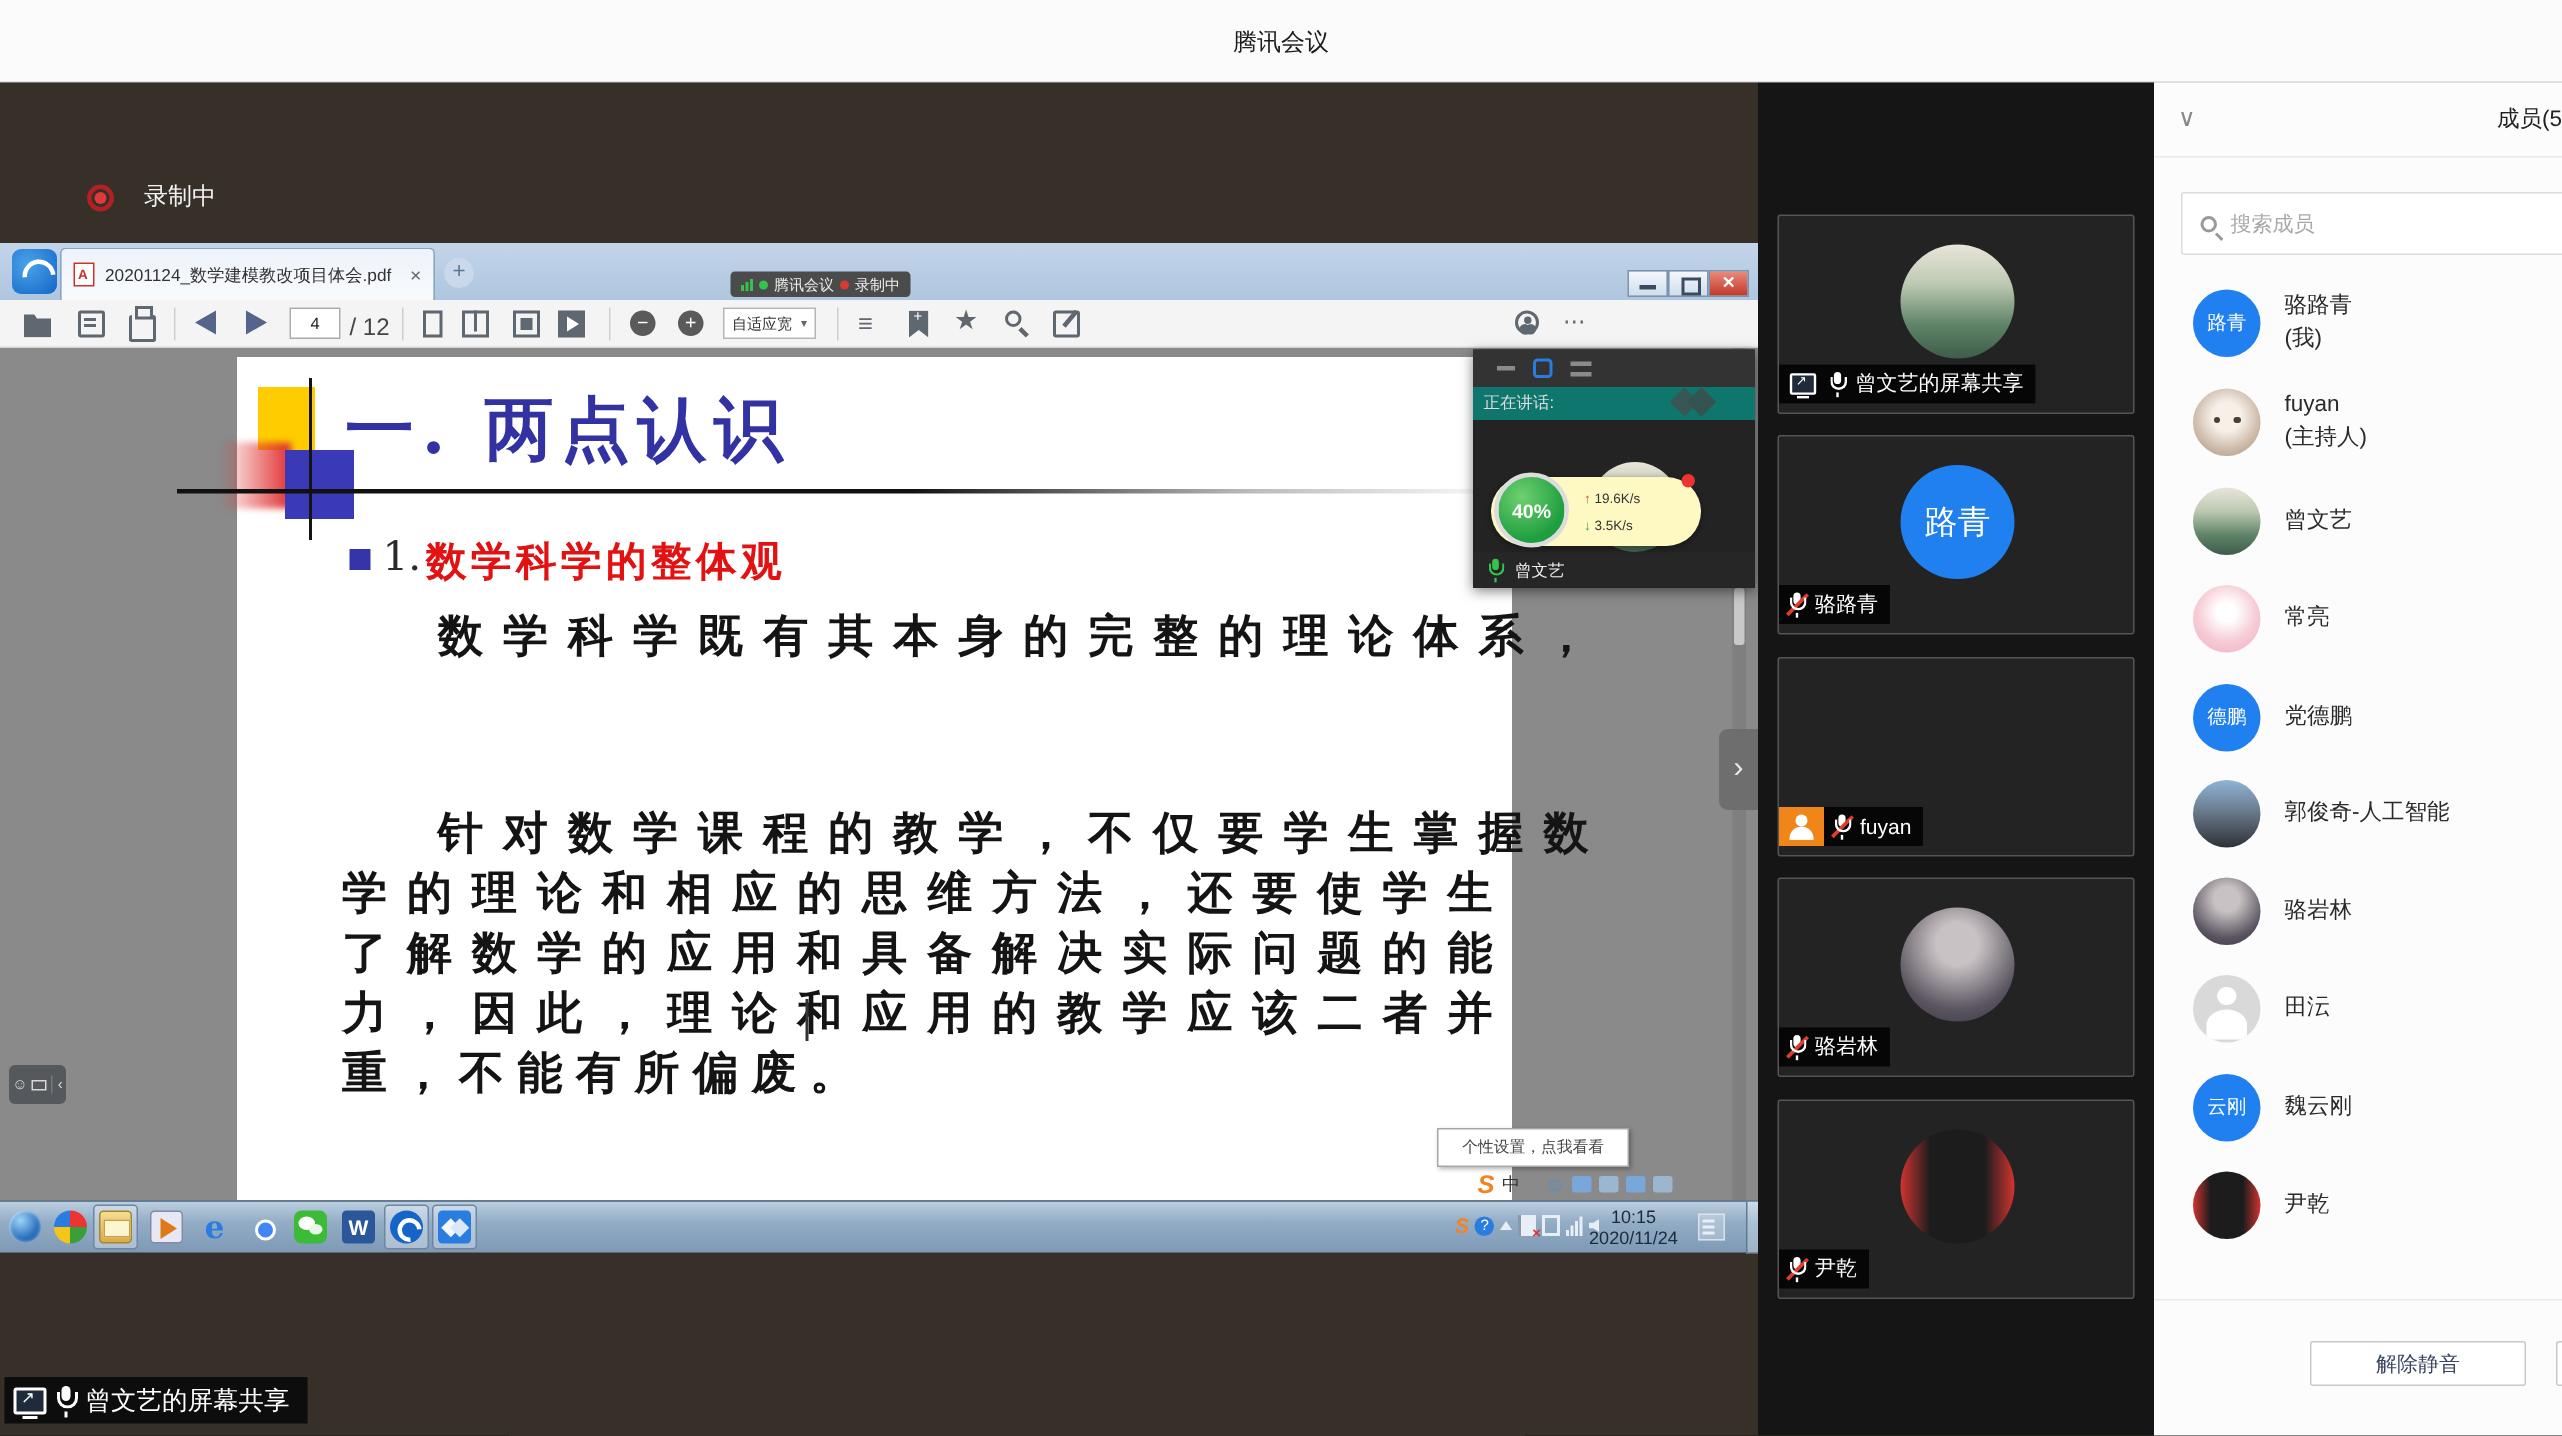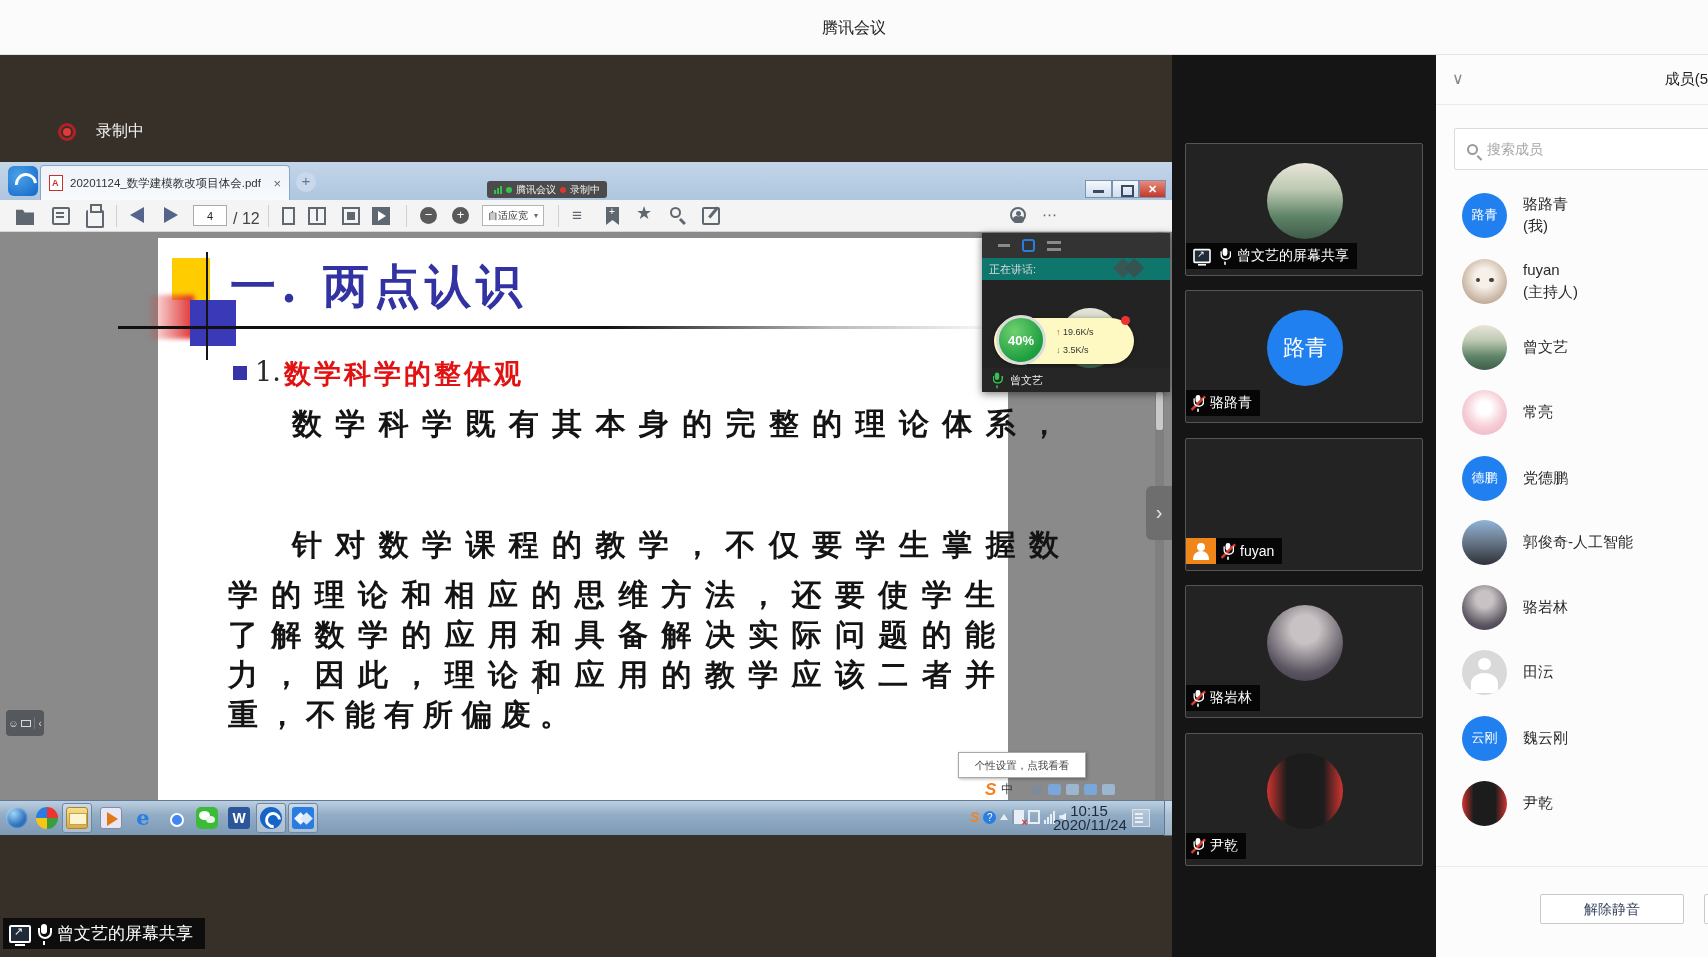--- a/index.html
+++ b/index.html
@@ -153,21 +153,21 @@
   .tray { position:absolute; left:970px; top:8px; display:flex; align-items:center; gap:4px; }
   .tr-s { color:#f6821f; font-weight:bold; font-size:14px; font-style:italic; }
   .tr-q { width:13px; height:13px; border-radius:50%; background:#2a7de0; color:#fff; font-size:10px; text-align:center; line-height:13px; }
   .tr-caret { width:0; height:0; border-left:4px solid transparent; border-right:4px solid transparent; border-bottom:6px solid #e8eef5; }
   .tr-flag { width:12px; height:14px; background:#e8eef5; border-left:2px solid #8899aa; position:relative; }
   .tr-flag::after { content:"×"; position:absolute; right:-3px; bottom:-4px; color:#d33; font-size:10px; font-weight:bold; }
   .tr-clip { width:12px; height:14px; border:2px solid #e8eef5; }
   .tr-signal { display:flex; align-items:flex-end; gap:1px; }
   .tr-signal i { display:block; width:2px; background:#e8eef5; }
   .tr-vol { width:7px; height:9px; background:#e8eef5; clip-path:polygon(0 30%,40% 30%,100% 0,100% 100%,40% 70%,0 70%); }
-  .clock { position:absolute; left:1053px; top:3px; width:72px; text-align:center; color:#1c2a3a; font-size:15px; line-height:14px; }
+  .clock { position:absolute; left:1053px; top:3px; width:72px; text-align:center; color:#1c2a3a; font-size:12px; line-height:14px; }
   .tr-side { position:absolute; left:1132px; top:8px; width:18px; height:18px; border:1px solid #d8e2ec; background:rgba(255,255,255,.25); }
   .tr-side::after { content:""; position:absolute; left:2px; top:3px; width:8px; height:2px; background:#e8eef5; box-shadow:0 4px 0 #e8eef5, 0 8px 0 #e8eef5; }
   .showdesk { position:absolute; left:1164px; top:0; width:8px; height:35px; background:rgba(255,255,255,.25); border-left:1px solid #5f7a96; }
 
   
   .sharebanner { position:absolute; left:3px; top:863px; height:31px; background:#0d0d0d; display:flex; align-items:center; gap:6px; padding:0 12px 0 6px; }
   .sharebanner span { color:#fff; font-size:17px; }
   .scr-ico { width:22px; height:18px; border:2px solid #fff; border-radius:2px; background:#1f2b3a; position:relative; }
   .scr-ico::before { content:"↗"; position:absolute; left:3px; top:-2px; color:#fff; font-size:11px; }
   .scr-ico::after { content:""; position:absolute; left:4px; bottom:-5px; width:10px; height:2px; background:#fff; }
@@ -299,21 +299,21 @@
           <span class="sq-y"></span>
           <span class="sq-r"></span>
           <span class="sq-b"></span>
           <span class="vline"></span>
           <span class="hline"></span>
           <div class="s-title">一. 两点认识</div>
           <span class="s-bullet"></span>
           <span class="s-num">1.</span>
           <span class="s-red">数学科学的整体观</span>
           <div class="bodytext just" style="left:94px;top:166px;text-indent:40px;width:816px">数学科学既有其本身的完整的理论体系，</div>
-          <div class="bodytext just" style="left:94px;top:287px;text-indent:40px;width:816px">针对数学课程的教学，不仅要学生掌握数</div>
+          <div class="bodytext just" style="left:94px;top:297px;text-indent:40px;width:816px">针对数学课程的教学，不仅要学生掌握数</div>
           <div class="bodytext just" style="left:70px;top:337px">学的理论和相应的思维方法，还要使学生</div>
           <div class="bodytext just" style="left:70px;top:377px">了解数学的应用和具备解决实际问题的能</div>
           <div class="bodytext just" style="left:70px;top:417px">力，因此，理论和应用的教学应该二者并</div>
           <div class="bodytext" style="left:70px;top:457px">重，不能有所偏废。</div>
           <span class="caret"></span>
         </div>
         <div class="pdf-scroll">
             <span class="pdf-thumb"></span>
           </div>
       </div>

